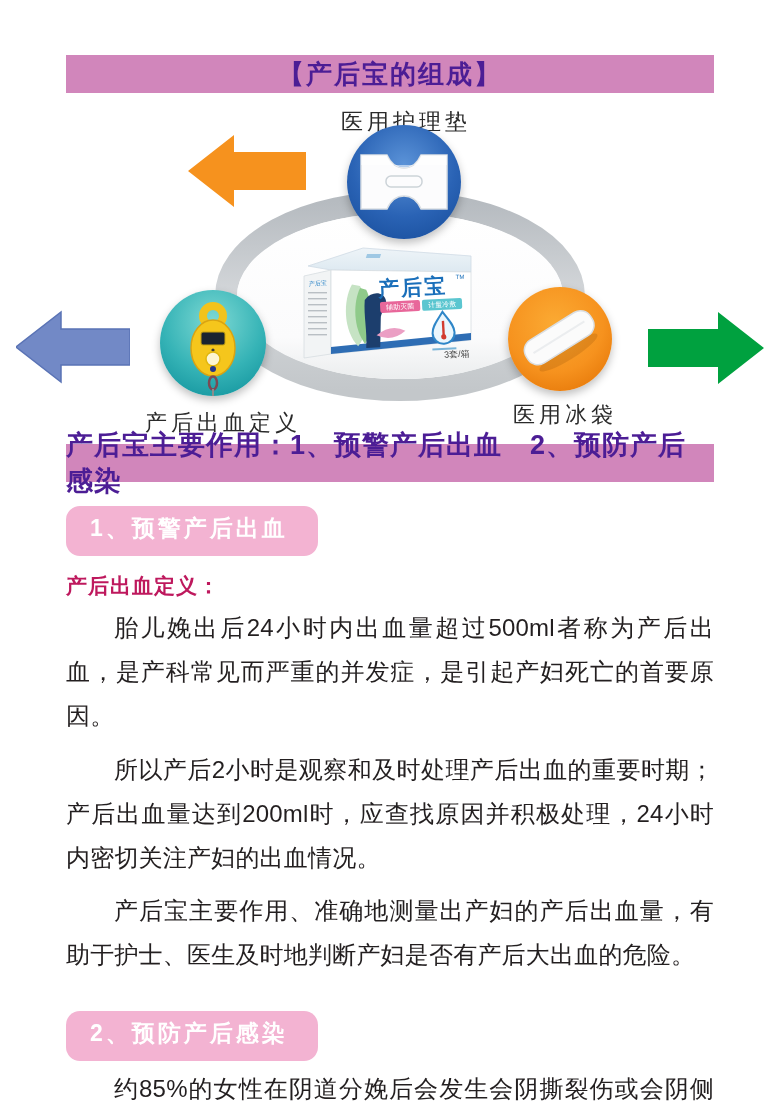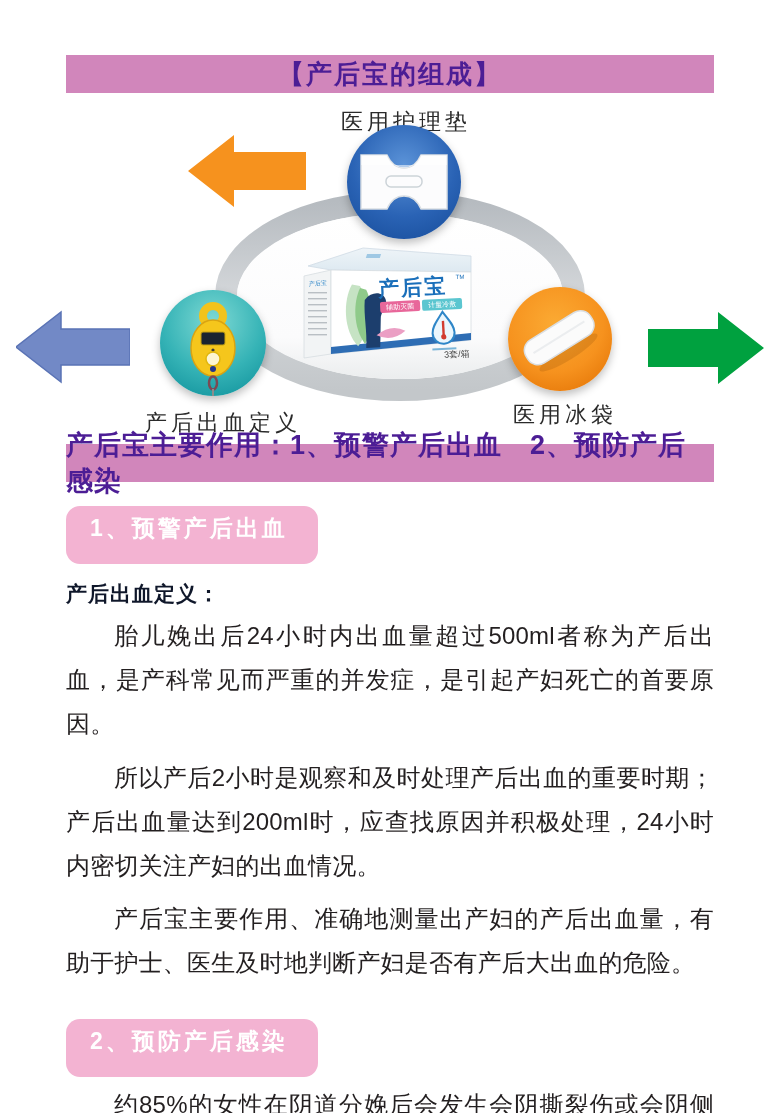--- a/index.html
+++ b/index.html
@@ -63,26 +63,26 @@
   .product-box{position:absolute;left:301px;top:146px;}
   
   .section-label{
     margin:24px 0 0 66px;
     display:inline-block;
     background:#f3b3d2;
     color:#ffffff;
     font-weight:bold;
     font-size:23px;
     letter-spacing:3px;
-    padding:7px 30px 20px 24px;
+    padding:7px 30px 12px 24px;
     border-radius:14px;
   }
   .body-copy{margin:0 66px;}
   .def-heading{
-    font-size:21px;font-weight:bold;color:#0f172a;
+    font-size:21px;font-weight:bold;color:#be185d;
     margin:16px 0 2px 0;letter-spacing:1px;
   }
   .body-copy p{
     font-size:24px;
     line-height:1.83;
     text-indent:2em;
     margin:6px 0 10px 0;
     text-align:justify;
     letter-spacing:0.2px;
   }

